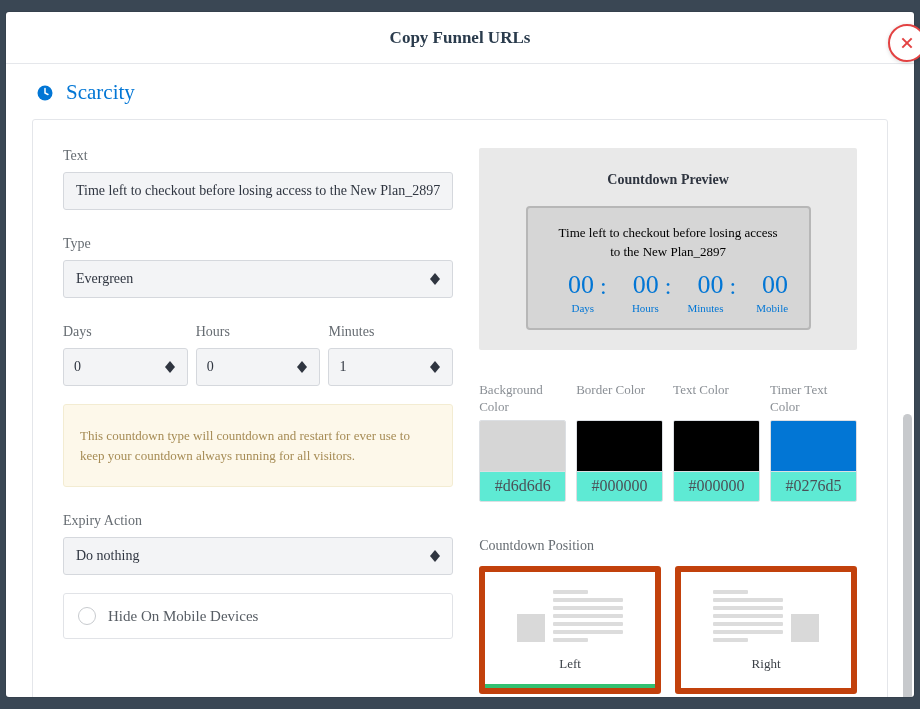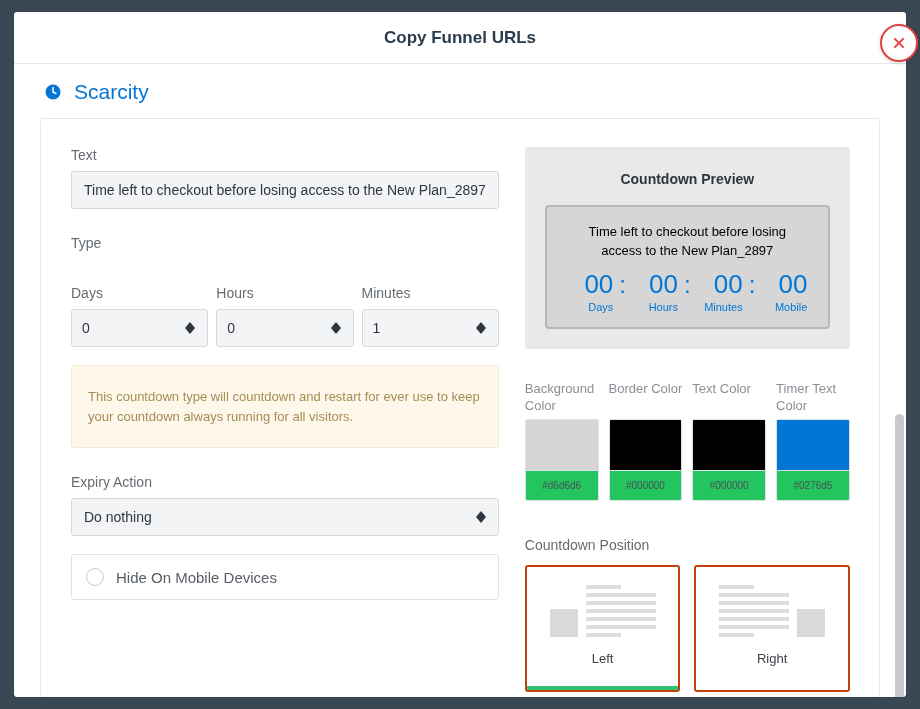--- a/index.html
+++ b/index.html
@@ -4,27 +4,28 @@
 <style>
   * { box-sizing: border-box; margin: 0; padding: 0; }
   html, body { height: 100%; }
   body {
     font-family: -apple-system, BlinkMacSystemFont, "Segoe UI", Helvetica, Arial, sans-serif;
     background: #3a4754;
     overflow: hidden;
   }
   .modal-wrap {
     position: relative;
-    margin: 12px 14px;
+    margin: 12px 6px;
     background: #fff;
     border-radius: 3px;
     height: 685px;
     display: flex;
     flex-direction: column;
     box-shadow: 0 0 0 1px rgba(0,0,0,0.08);
+    font-family: Liberation Serif, serif;
   }
   .modal-header {
     height: 52px;
     display: flex;
     align-items: center;
     justify-content: center;
     border-bottom: 1px solid #e5e7eb;
     font-size: 17px;
     font-weight: 600;
     color: #2a3b4c;
@@ -214,38 +215,38 @@
   }
   .swatch {
     height: 50px;
     width:100%;
   }
   .swatch-hex {
     height: 30px;
     display:flex;
     align-items:center;
     justify-content:center;
-    font-size:10px;
+    font-size:16px;
     color:#4b5057;
-    background:#22c55e;
+    background:#5eead4;
     border-top:1px solid #dcdfe3;
   }
 
   .pos-label {
     font-size:14px;
     color:#666c72;
     margin-top: 36px;
     margin-bottom: 12px;
   }
   .pos-row { display:flex; gap: 14px; }
   .pos-card {
     flex:1;
-    border:2px solid #c2410c;
+    border:6px solid #c2410c;
     border-radius:3px;
-    padding: 12px 10px 24px 10px;
+    padding: 12px 10px 16px 10px;
     display:flex;
     flex-direction:column;
     align-items:center;
     position: relative;
     overflow:hidden;
     cursor:pointer;
   }
   .pos-card.active::after{
     content:"";
     position:absolute;
@@ -322,20 +323,31 @@
         <div class="col-left">
 
           <div class="field-label">Text</div>
           <div class="text-input">
             <span>Time left to checkout before losing access to the New Plan_2897</span>
           </div>
 
           <div class="spacer"></div>
 
           <div class="field-label">Type</div>
+          <div class="select-box">
+            <span>Evergreen</span>
+            <span class="stepper">
+              <svg viewBox="0 0 10 6">
+                  <polygon points="0,6 10,6 5,0"></polygon>
+                </svg>
+              <svg viewBox="0 0 10 6">
+                  <polygon points="0,0 10,0 5,6"></polygon>
+                </svg>
+            </span>
+          </div>
 
           <div class="spacer"></div>
 
           <div class="triple">
             <div class="mini">
               <div class="field-label">Days</div>
               <div class="select-box">
                 <span>0</span>
                 <span class="stepper">
                   <svg viewBox="0 0 10 6">

